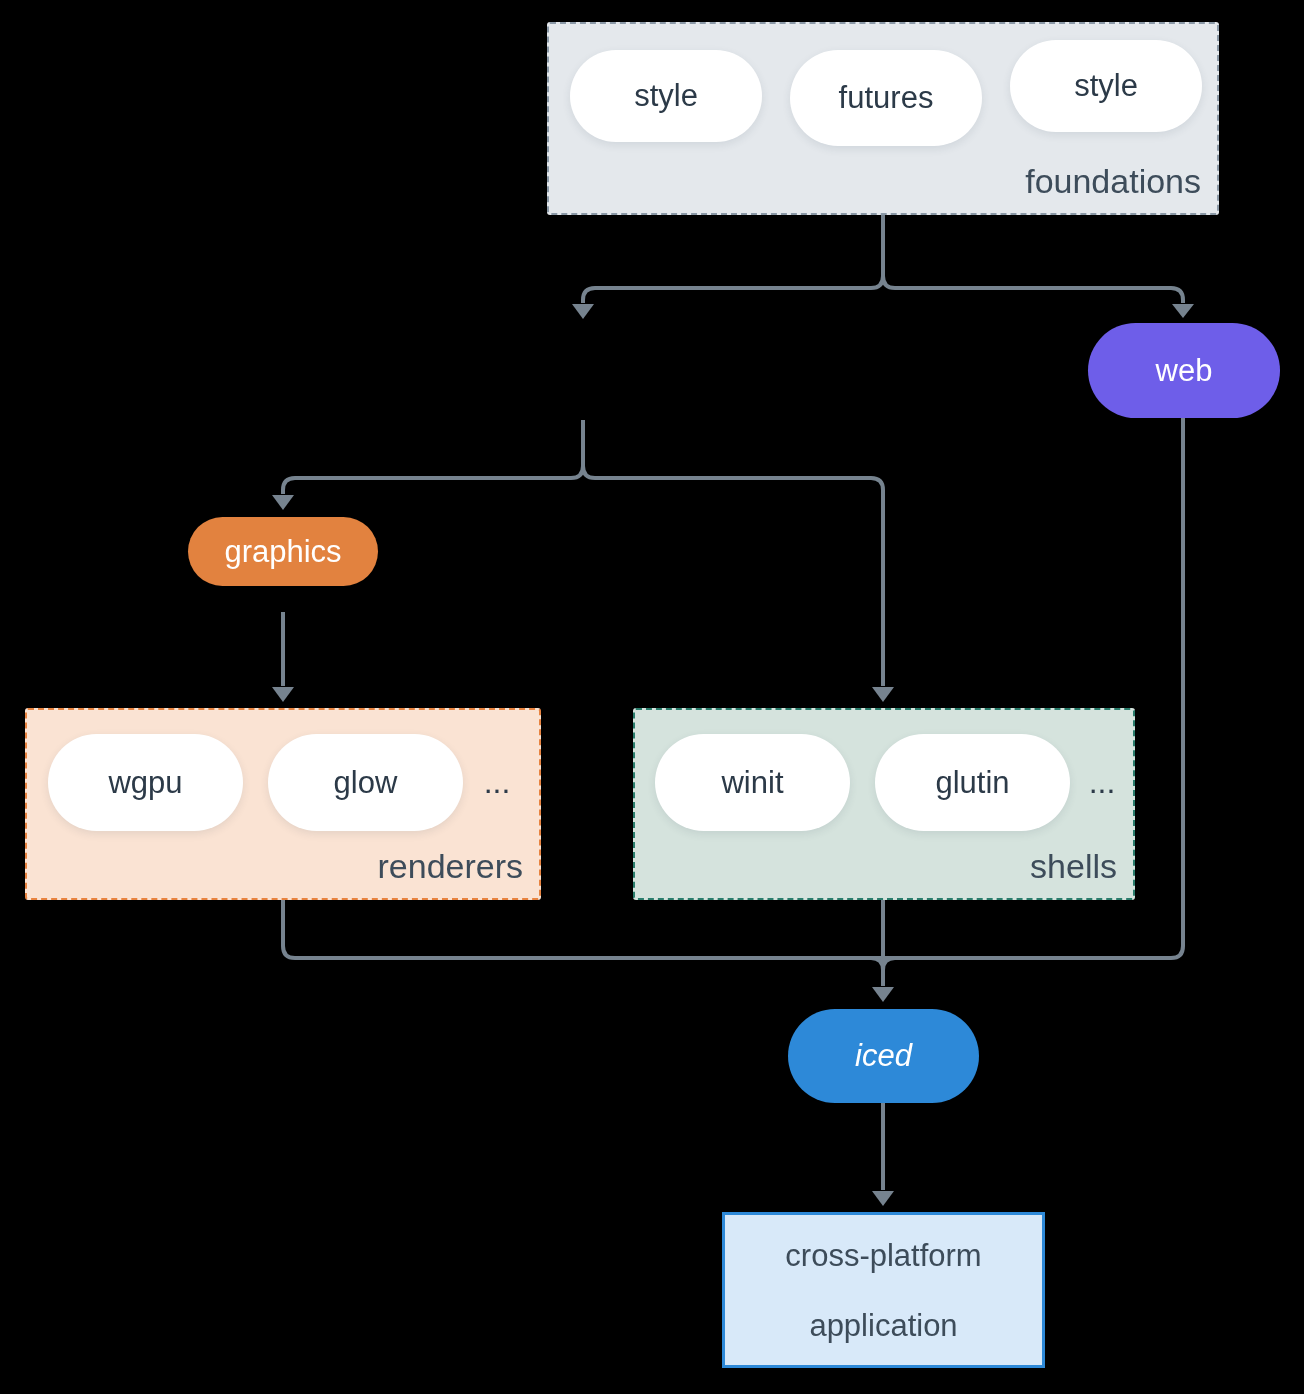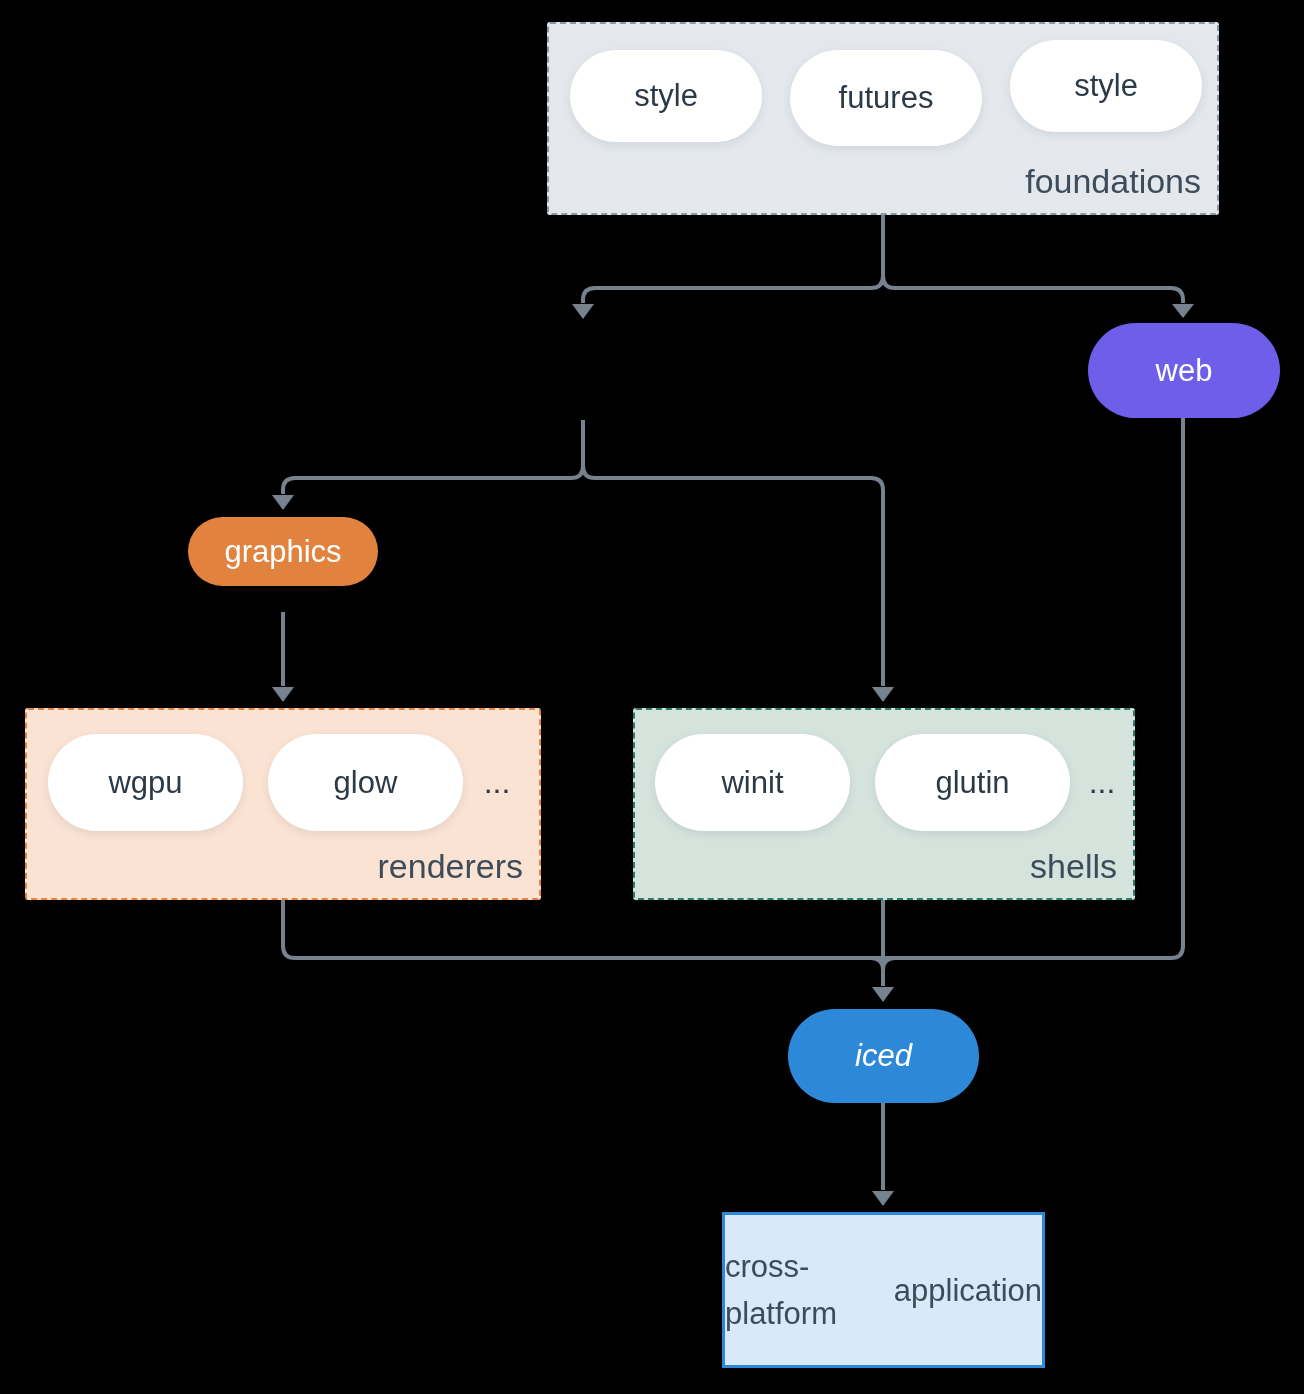--- a/index.html
+++ b/index.html
@@ -44,21 +44,21 @@
   .p-winit{left:655px;top:734px;width:195px;height:97px;}
   .p-glutin{left:875px;top:734px;width:195px;height:97px;}
   .p-iced{left:788px;top:1009px;width:191px;height:94px;background:var(--blue);font-style:italic;}
   .ellipsis{position:absolute;top:734px;height:97px;width:60px;display:flex;
     align-items:center;justify-content:center;font-size:32px;color:var(--text-dark);}
   .e-renderers{left:467px;}
   .e-shells{left:1072px;}
 
   .appbox{position:absolute;left:722px;top:1212px;width:323px;height:156px;
     box-sizing:border-box;background:var(--app-fill);border:3px solid var(--app-border);
-    display:flex;align-items:center;justify-content:center;
+    display:flex;flex-direction:column;align-items:center;justify-content:center;
     color:var(--label);font-size:31px;line-height:47px;gap:23px;}
 </style>
 </head>
 <body>
 
 <div class="stage">
 
   <svg class="arrow-layer" viewBox="0 0 1304 1394" xmlns="http://www.w3.org/2000/svg">
     <path d="M883,215 V276 Q883,288 871,288 H595 Q583,288 583,300 V303"></path>
     <path d="M883,215 V276 Q883,288 895,288 H1171 Q1183,288 1183,300 V303"></path>

